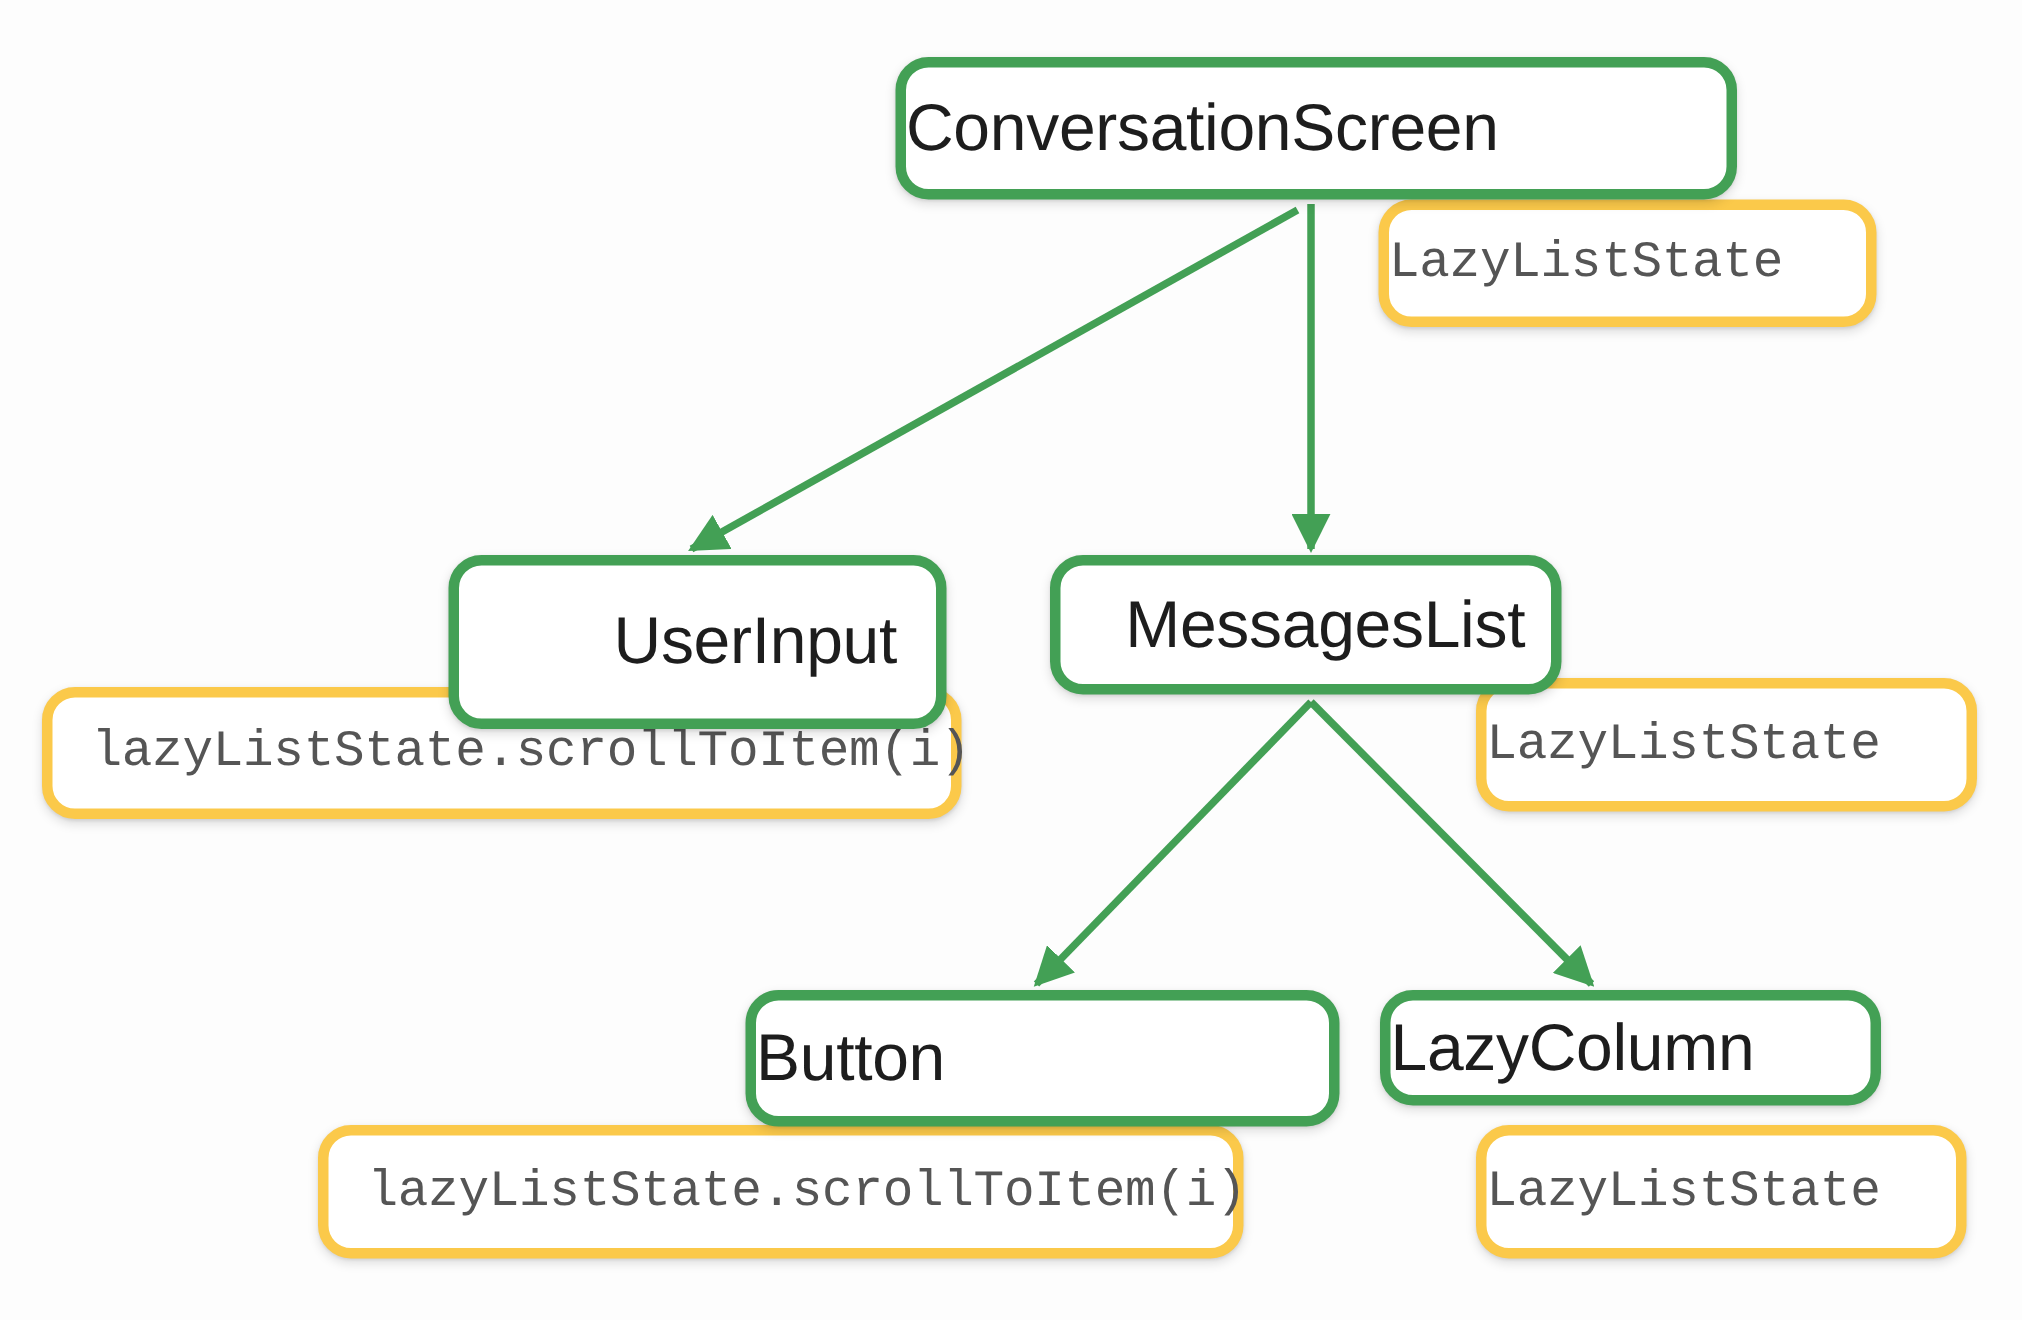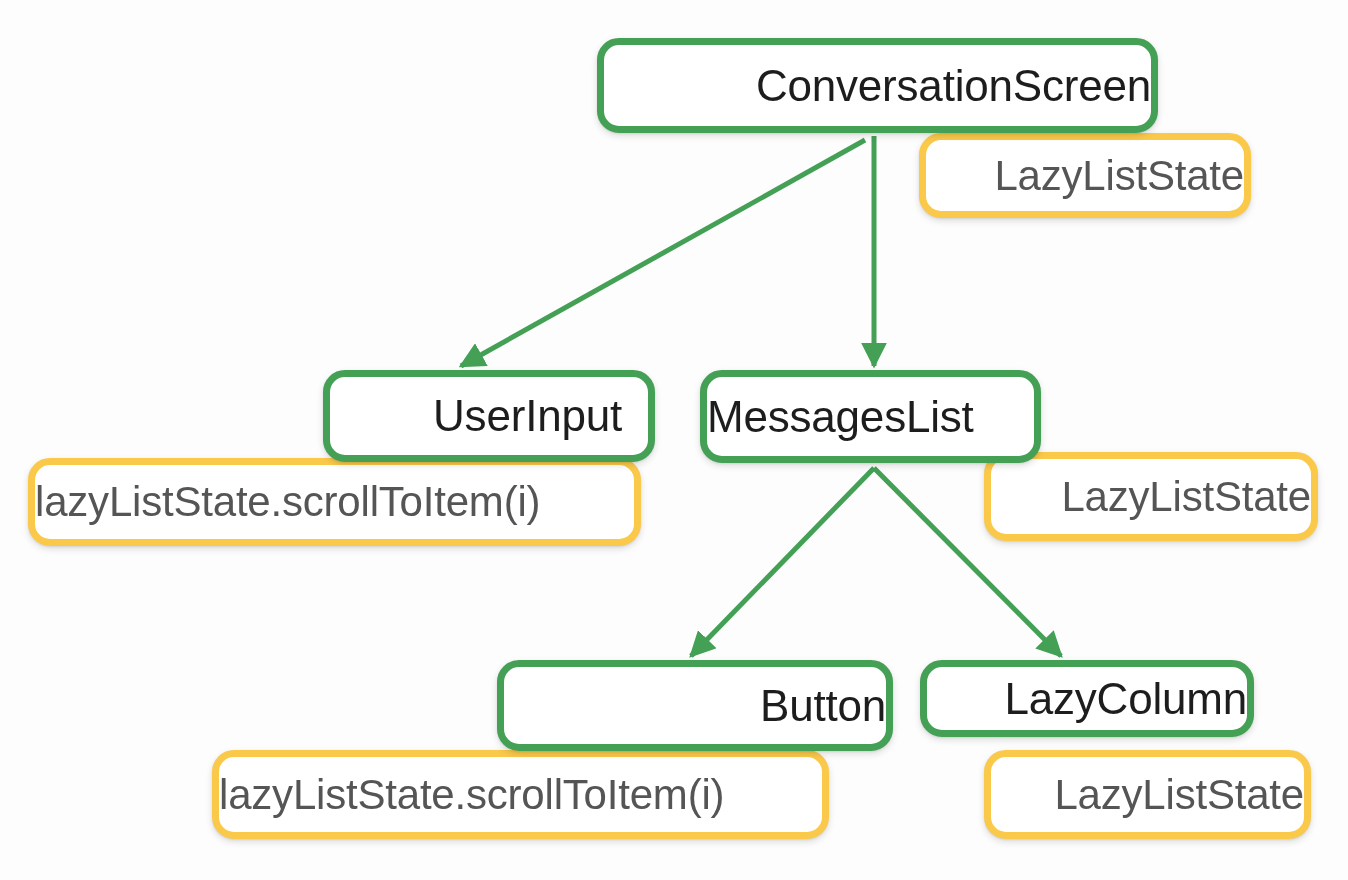--- a/index.html
+++ b/index.html
@@ -45,32 +45,33 @@
   .node .label {
     width: 100%;
     white-space: nowrap;
     line-height: 1;
   }
   .node.composable .label {
     font-size: 44px;
     letter-spacing: -0.2px;
   }
   .node.state .label {
-    font-size: 42px;
+    font-size: 34px;
     letter-spacing: -0.2px;
+    font-family: Liberation Mono, monospace;
   }
-  .center  { text-align: right; }
+  .center  { text-align: left; }
   .rightish { text-align: right; padding-right: 26px; }
-  .leftish  { text-align: left;  }
+  .leftish  { text-align: center;  padding-left: 26px; }
 
   
   #n-conversationscreen { left: 597px;  top: 38px;  width: 561px; height: 95px;  z-index: 4; }
   #b-conversationscreen { left: 919px;  top: 133px; width: 332px; height: 85px;  z-index: 3; }
 
-  #n-userinput     { left: 323px;  top: 370px; width: 332px; height: 92px;  z-index: 4; justify-content: center; }
+  #n-userinput     { left: 299px;  top: 370px; width: 332px; height: 116px;  z-index: 4; justify-content: center; }
   #b-userinput     { left: 28px;   top: 458px; width: 613px; height: 88px;  z-index: 3; }
 
   #n-messageslist  { left: 700px;  top: 370px; width: 341px; height: 93px;  z-index: 4; }
   #b-messageslist  { left: 984px;  top: 452px; width: 334px; height: 89px;  z-index: 3; }
 
   #n-button        { left: 497px;  top: 660px; width: 396px; height: 91px;  z-index: 4; }
   #b-button        { left: 212px;  top: 750px; width: 617px; height: 89px;  z-index: 3; }
 
   #n-lazycolumn    { left: 920px;  top: 660px; width: 334px; height: 77px;  z-index: 4; }
   #b-lazycolumn    { left: 984px;  top: 750px; width: 327px; height: 89px;  z-index: 3; }

